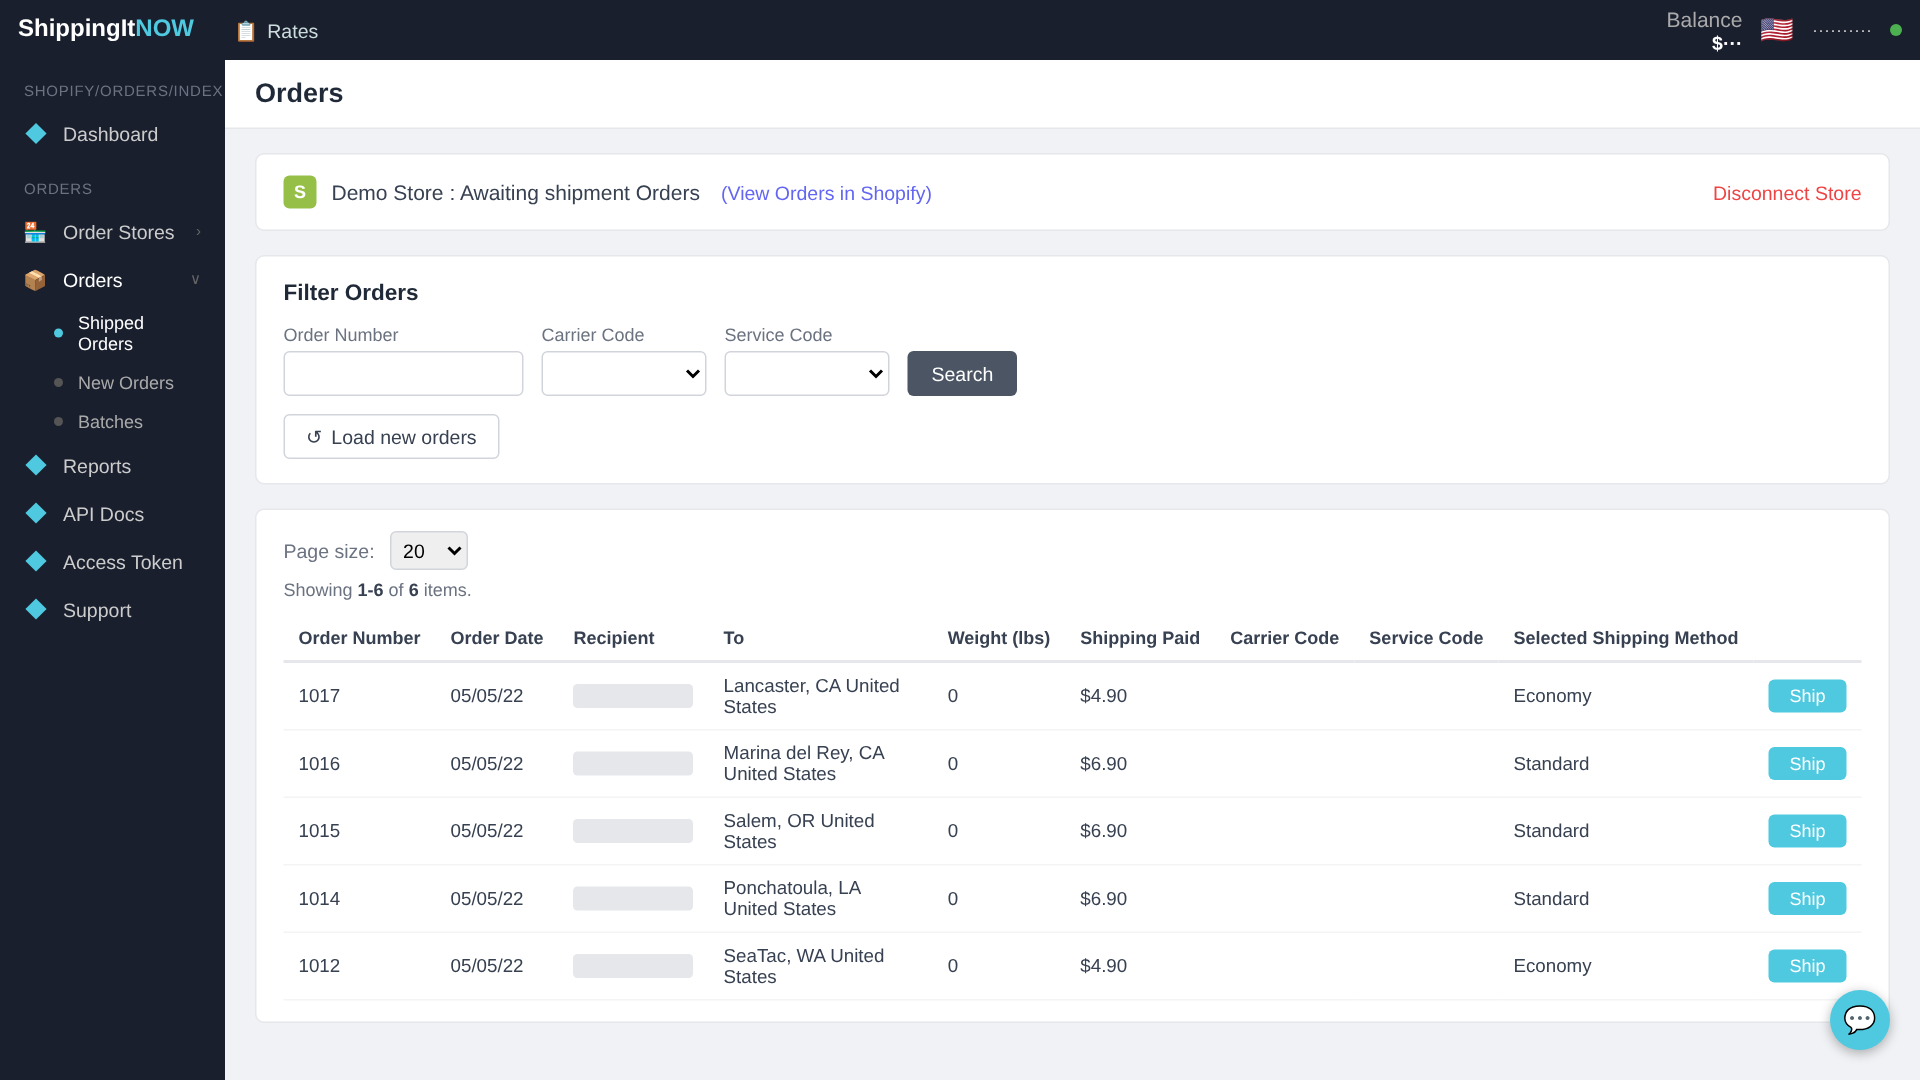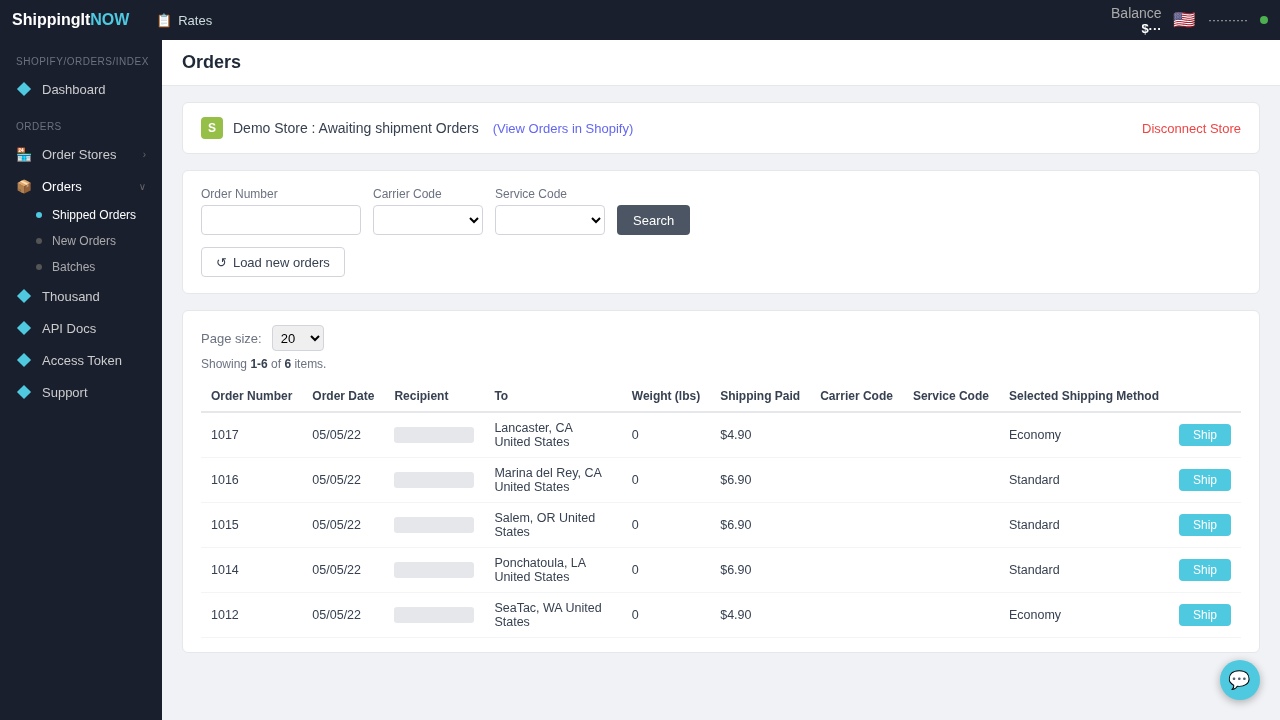--- a/index.html
+++ b/index.html
@@ -54,21 +54,21 @@
 
     
     .layout {
       display: flex;
       flex: 1;
       overflow: hidden;
     }
 
     
     .sidebar {
-      width: 162px;
+      width: 150px;
       background: #1a1f2e;
       flex-shrink: 0;
       display: flex;
       flex-direction: column;
       overflow-y: auto;
       padding-bottom: 16px;
     }
     .sidebar-section-label {
       font-size: 10px;
       color: #6b7280;
@@ -406,21 +406,21 @@
 
     <div class="submenu-item">
       <span class="submenu-dot"></span>
       <span>Batches</span>
     </div>
 
     <div class="sidebar-item">
       <span class="icon">
           <div class="diamond-icon"></div>
         </span>
-      <span>Thousand</span>
+      <span>Reports</span>
     </div>
 
     <div class="sidebar-item">
       <span class="icon">
           <div class="diamond-icon"></div>
         </span>
       <span>API Docs</span>
     </div>
 
     <div class="sidebar-item">
@@ -446,20 +446,21 @@
       <div class="store-banner">
         <div class="store-banner-left">
           <div class="shopify-icon">S</div>
           <span>Demo Store : Awaiting shipment Orders</span>
           <a class="store-link">(<span>View Orders in Shopify</span>)</a>
         </div>
         <button class="disconnect-btn">Disconnect Store</button>
       </div>
 
       <div class="filter-section">
+        <div class="filter-title">Filter Orders</div>
         <div class="filter-row">
           <div class="filter-field">
             <label>Order Number</label>
             <input type="text" style="">
           </div>
           <div class="filter-field">
             <label>Carrier Code</label>
             <select>
               <option value=""></option>
               <option value="UPS">UPS</option>

